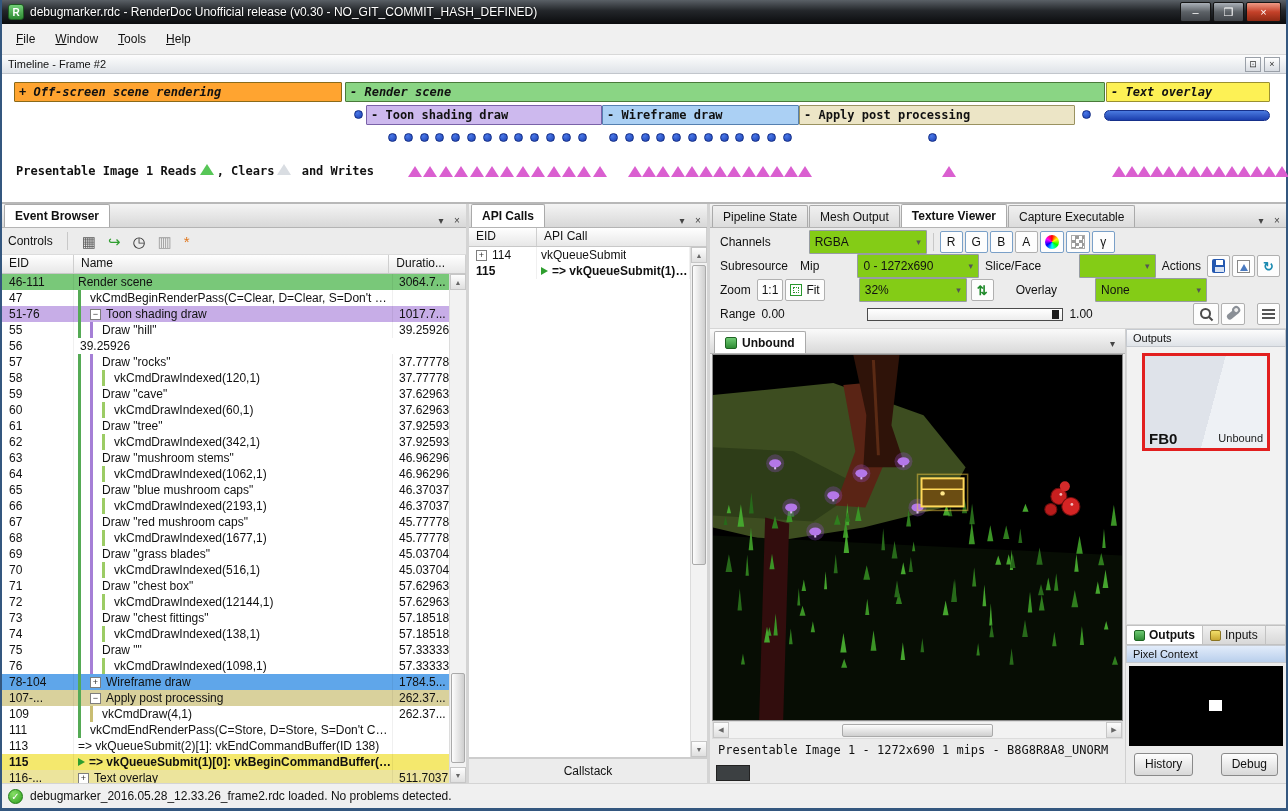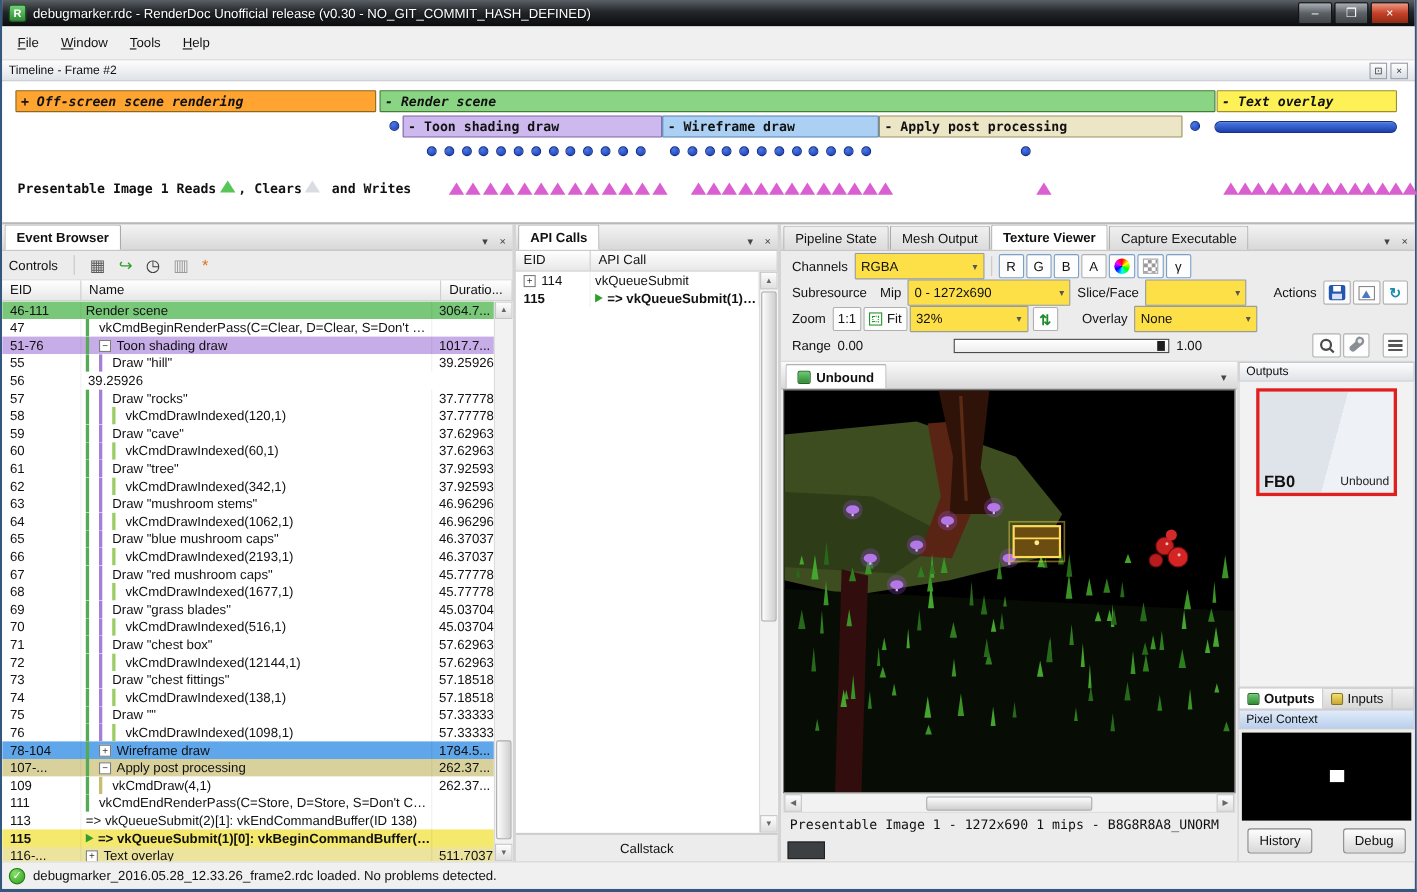--- a/index.html
+++ b/index.html
@@ -38,21 +38,21 @@
   .eb{flex:0 0 464px;} .api{flex:0 0 238px;} .right{flex:1;}
   .tabbar{flex:0 0 22px;background:linear-gradient(#f4f4f4,#d8d8d8);border-bottom:1px solid #b4b4b4;display:flex;align-items:flex-end;padding:0 2px;}
   .dtab{height:21px;display:flex;align-items:center;padding:0 10px;border:1px solid #aaa;border-bottom:none;background:linear-gradient(#f0f0f0,#dcdcdc);margin-right:1px;border-radius:2px 2px 0 0;white-space:nowrap;}
   .dtab.active{background:#fff;font-weight:bold;height:22px;}
   .tabbar .sp{flex:1;}
   .tabicon{width:14px;height:14px;display:flex;align-items:center;justify-content:center;font-size:10px;color:#444;margin-left:2px;}
   
   .eb-toolbar{flex:0 0 26px;display:flex;align-items:center;padding:0 6px;background:#ececec;border-bottom:1px solid #dcdcdc;gap:8px;}
   .tool-ic{font-size:15px;line-height:1;}
   .grid-h{flex:0 0 18px;display:flex;background:linear-gradient(#fff,#e7e7e7);border-bottom:1px solid #c8c8c8;font-size:12px;}
-  .grid-h>div{padding:1px 8px 0 7px;border-right:1px solid #cfcfcf;box-sizing:border-box;}
+  .grid-h>div{padding:1px 20px 0 7px;border-right:1px solid #cfcfcf;box-sizing:border-box;}
   .gh-eid{flex:0 0 72px;} .gh-name{flex:1;} .gh-dur{flex:0 0 56px;}
   .rows-wrap{flex:1;position:relative;background:#fff;overflow:hidden;}
   .rows{position:absolute;left:0;top:0;right:17px;}
   .row{display:flex;height:16px;line-height:16px;font-size:12px;white-space:nowrap;background:#fff;}
   .row.green{background:#79c879;} .row.purple{background:#c7ade7;} .row.selected{background:#5fa6ea;}
   .row.tan{background:#d9d19c;} .row.yellowsel{background:#f4e86d;font-weight:bold;}
   .row.yellow{background:#ece49c;}
   .c-eid{flex:0 0 72px;padding-left:7px;border-right:1px solid rgba(0,0,0,0.06);box-sizing:border-box;overflow:hidden;}
   .c-name{flex:1;display:flex;align-items:center;overflow:hidden;border-right:1px solid rgba(0,0,0,0.06);padding-left:4px;box-sizing:border-box;}
   .c-dur{flex:0 0 56px;padding-left:6px;box-sizing:border-box;overflow:hidden;}
@@ -64,21 +64,21 @@
   .sb-btn{display:flex;align-items:center;justify-content:center;width:16px;height:16px;background:linear-gradient(#fdfdfd,#dfdfdf);border:1px solid #c6c6c6;color:#666;font-size:7px;box-sizing:border-box;}
   .vscroll .sb-btn{position:absolute;left:0;} .vscroll .sb-up{top:0;} .vscroll .sb-dn{bottom:0;}
   .vthumb{position:absolute;left:1px;width:14px;background:linear-gradient(90deg,#fdfdfd,#cfcfcf);border:1px solid #aaa;border-radius:2px;box-sizing:border-box;}
   
   .api .rows-wrap{background:#fff;}
   .callstack{flex:0 0 24px;border-top:2px solid #cdcdcd;background:#ececec;display:flex;align-items:center;justify-content:center;font-size:12px;}
   
   .trows{background:#ececec;border-bottom:1px solid #d6d6d6;padding:2px 0;}
   .trow{height:24px;display:flex;align-items:center;padding:0 4px;}
   .tlabel{margin:0 6px 0 6px;white-space:nowrap;}
-  .combo{height:24px;background:#fde047;border:1px solid #979ca3;display:flex;align-items:center;padding:0 5px;box-sizing:border-box;border-radius:1px;}
+  .combo{height:24px;background:#84cc16;border:1px solid #979ca3;display:flex;align-items:center;padding:0 5px;box-sizing:border-box;border-radius:1px;margin-left:32px;}
   .combo .cv{flex:1;overflow:hidden;white-space:nowrap;}
   .combo .ca{margin-left:4px;color:#555;font-size:9px;}
   .tbtn{height:22px;min-width:23px;border:1px solid #7aa0c8;background:#fdfdfd;display:flex;align-items:center;justify-content:center;padding:0 4px;border-radius:2px;box-sizing:border-box;margin-right:2px;}
   .tbtn.off{border-color:#b0b0b0;}
   .ico-wheel{width:14px;height:14px;border-radius:50%;background:conic-gradient(#f00,#ff0,#0f0,#0ff,#00f,#f0f,#f00);}
   .ico-checker{width:14px;height:14px;background:repeating-conic-gradient(#9a9a9a 0% 25%,#fff 0% 50%);background-size:7px 7px;border:1px solid #aaa;box-sizing:border-box;}
   .ico-fit{width:10px;height:10px;border:1px solid #27962c;position:relative;margin-right:4px;}
   .ico-fit::before{content:"";position:absolute;left:2px;top:2px;right:2px;bottom:2px;border:1px dotted #27962c;}
   .gicon{color:#1f8a2a;font-weight:bold;font-size:13px;}
   .ico-save{width:15px;height:14px;background:#2458b0;border-radius:2px;position:relative;}

